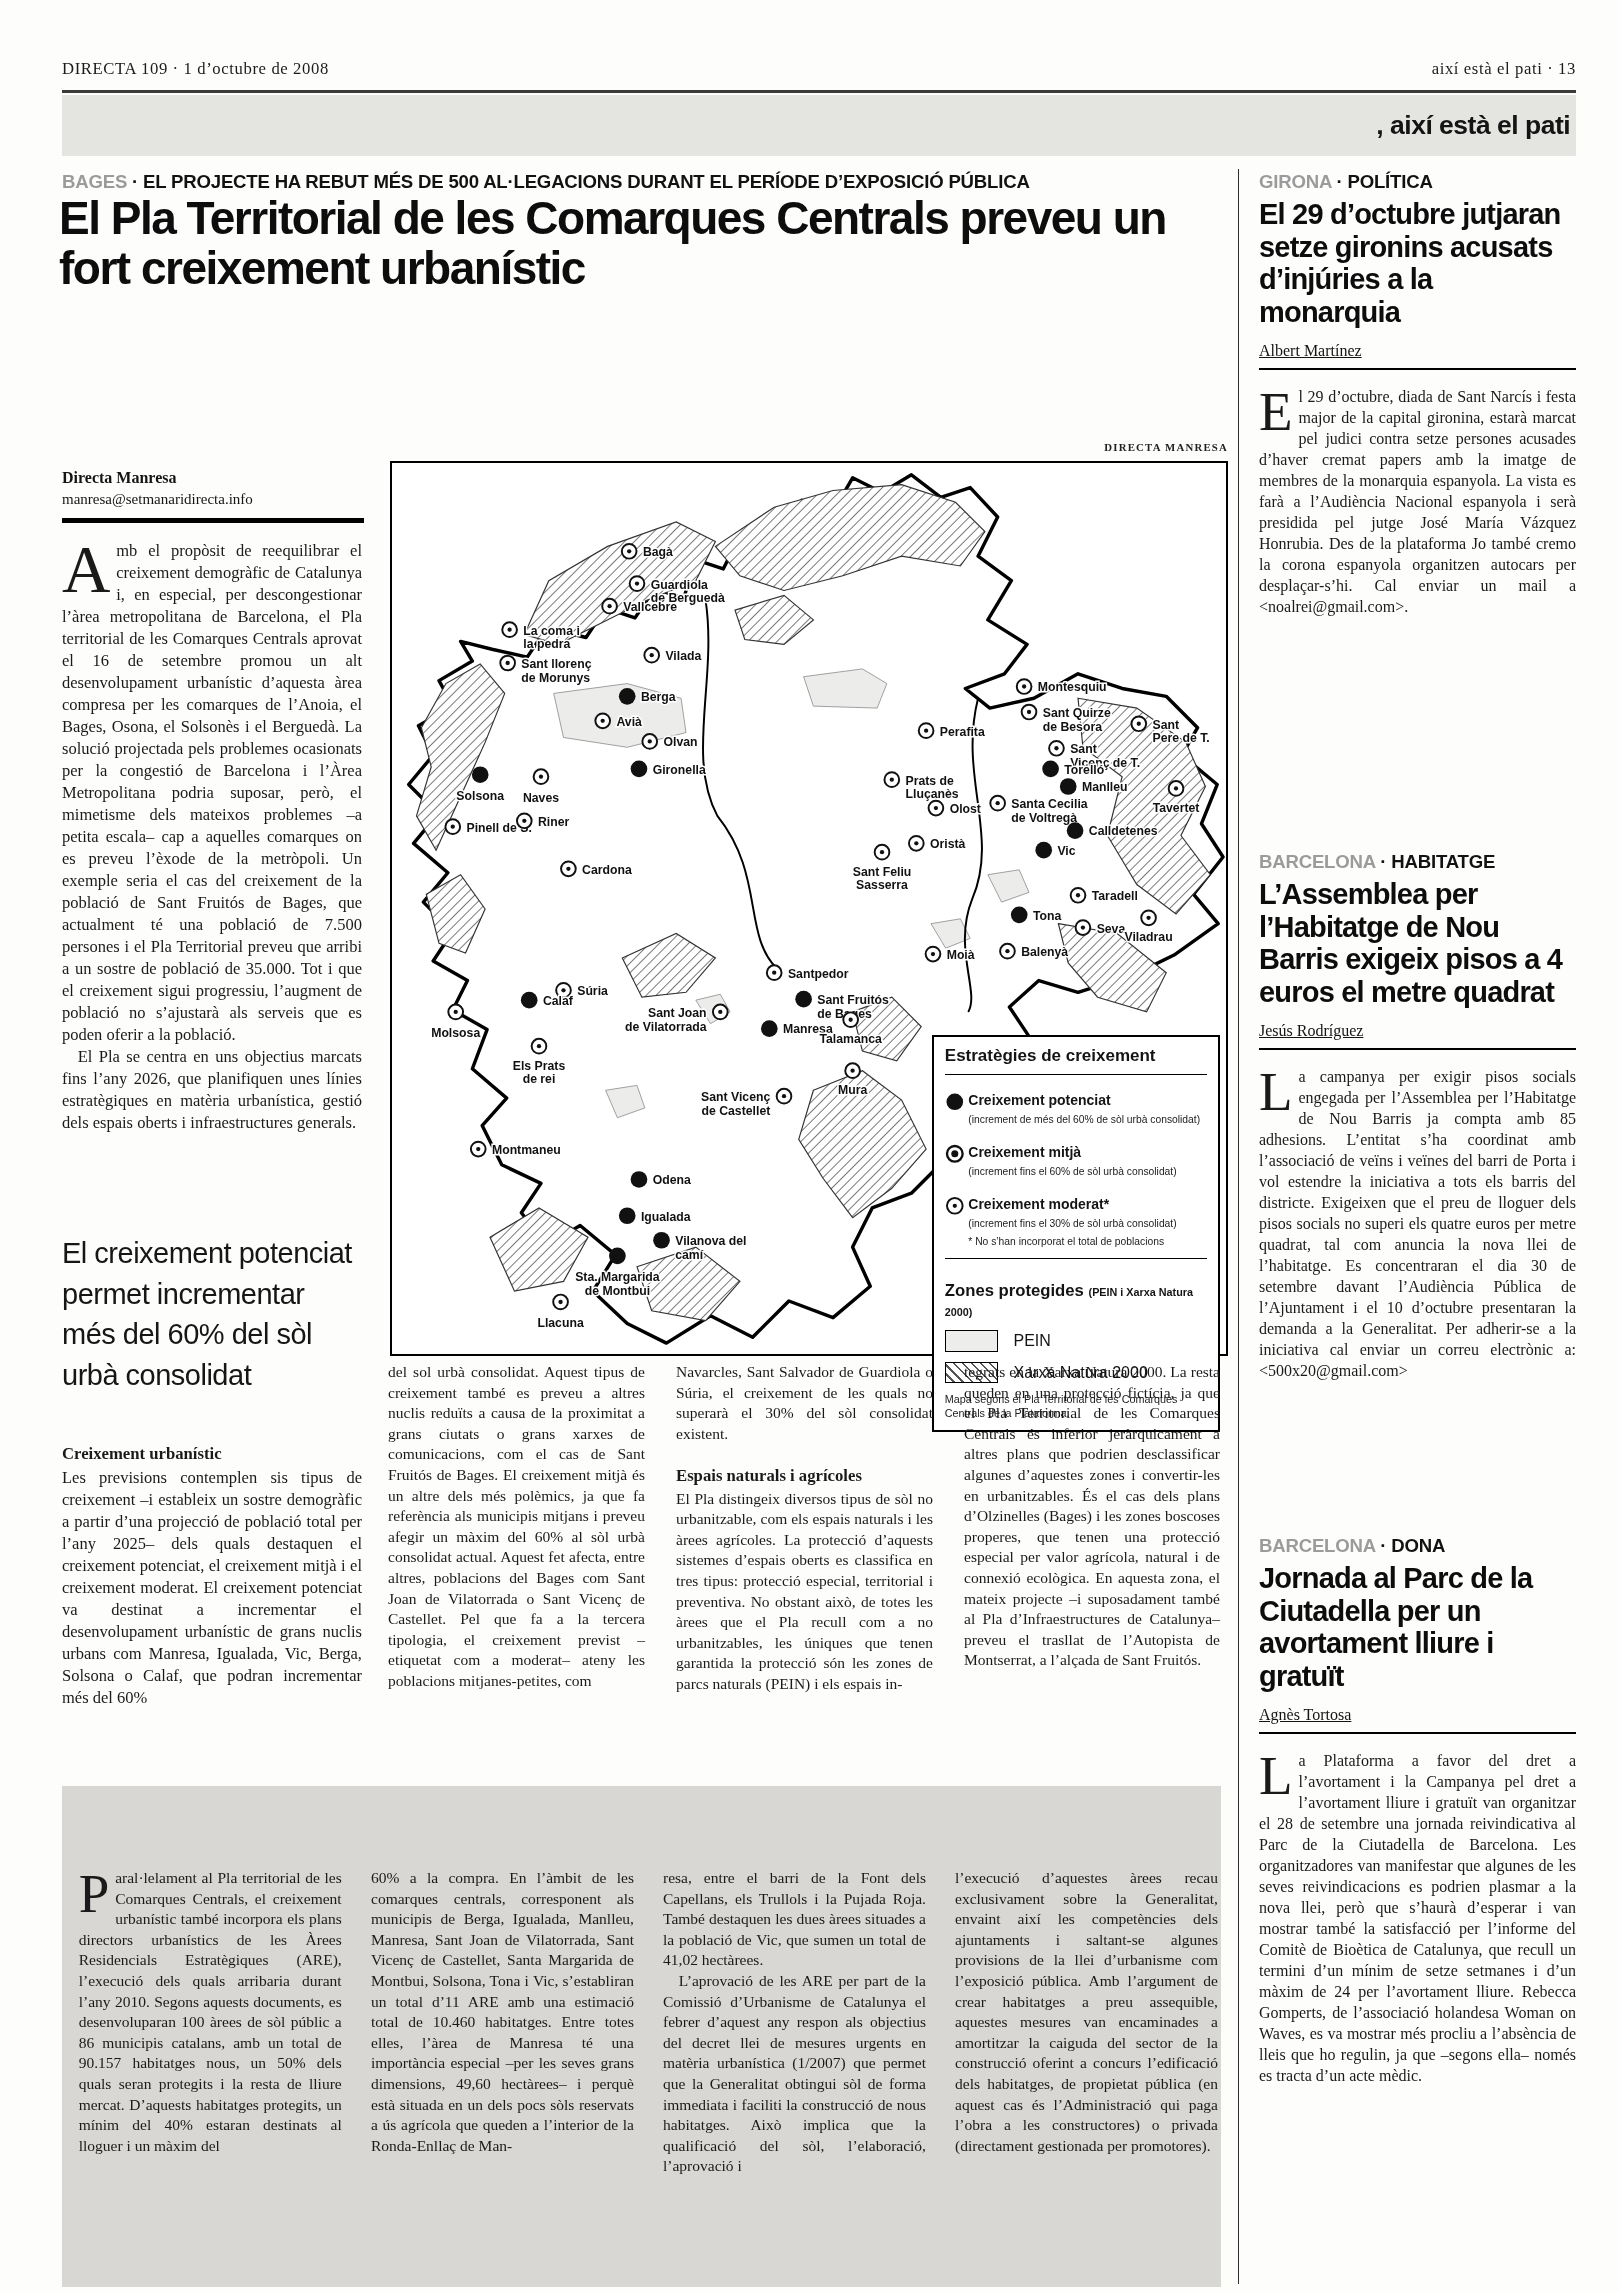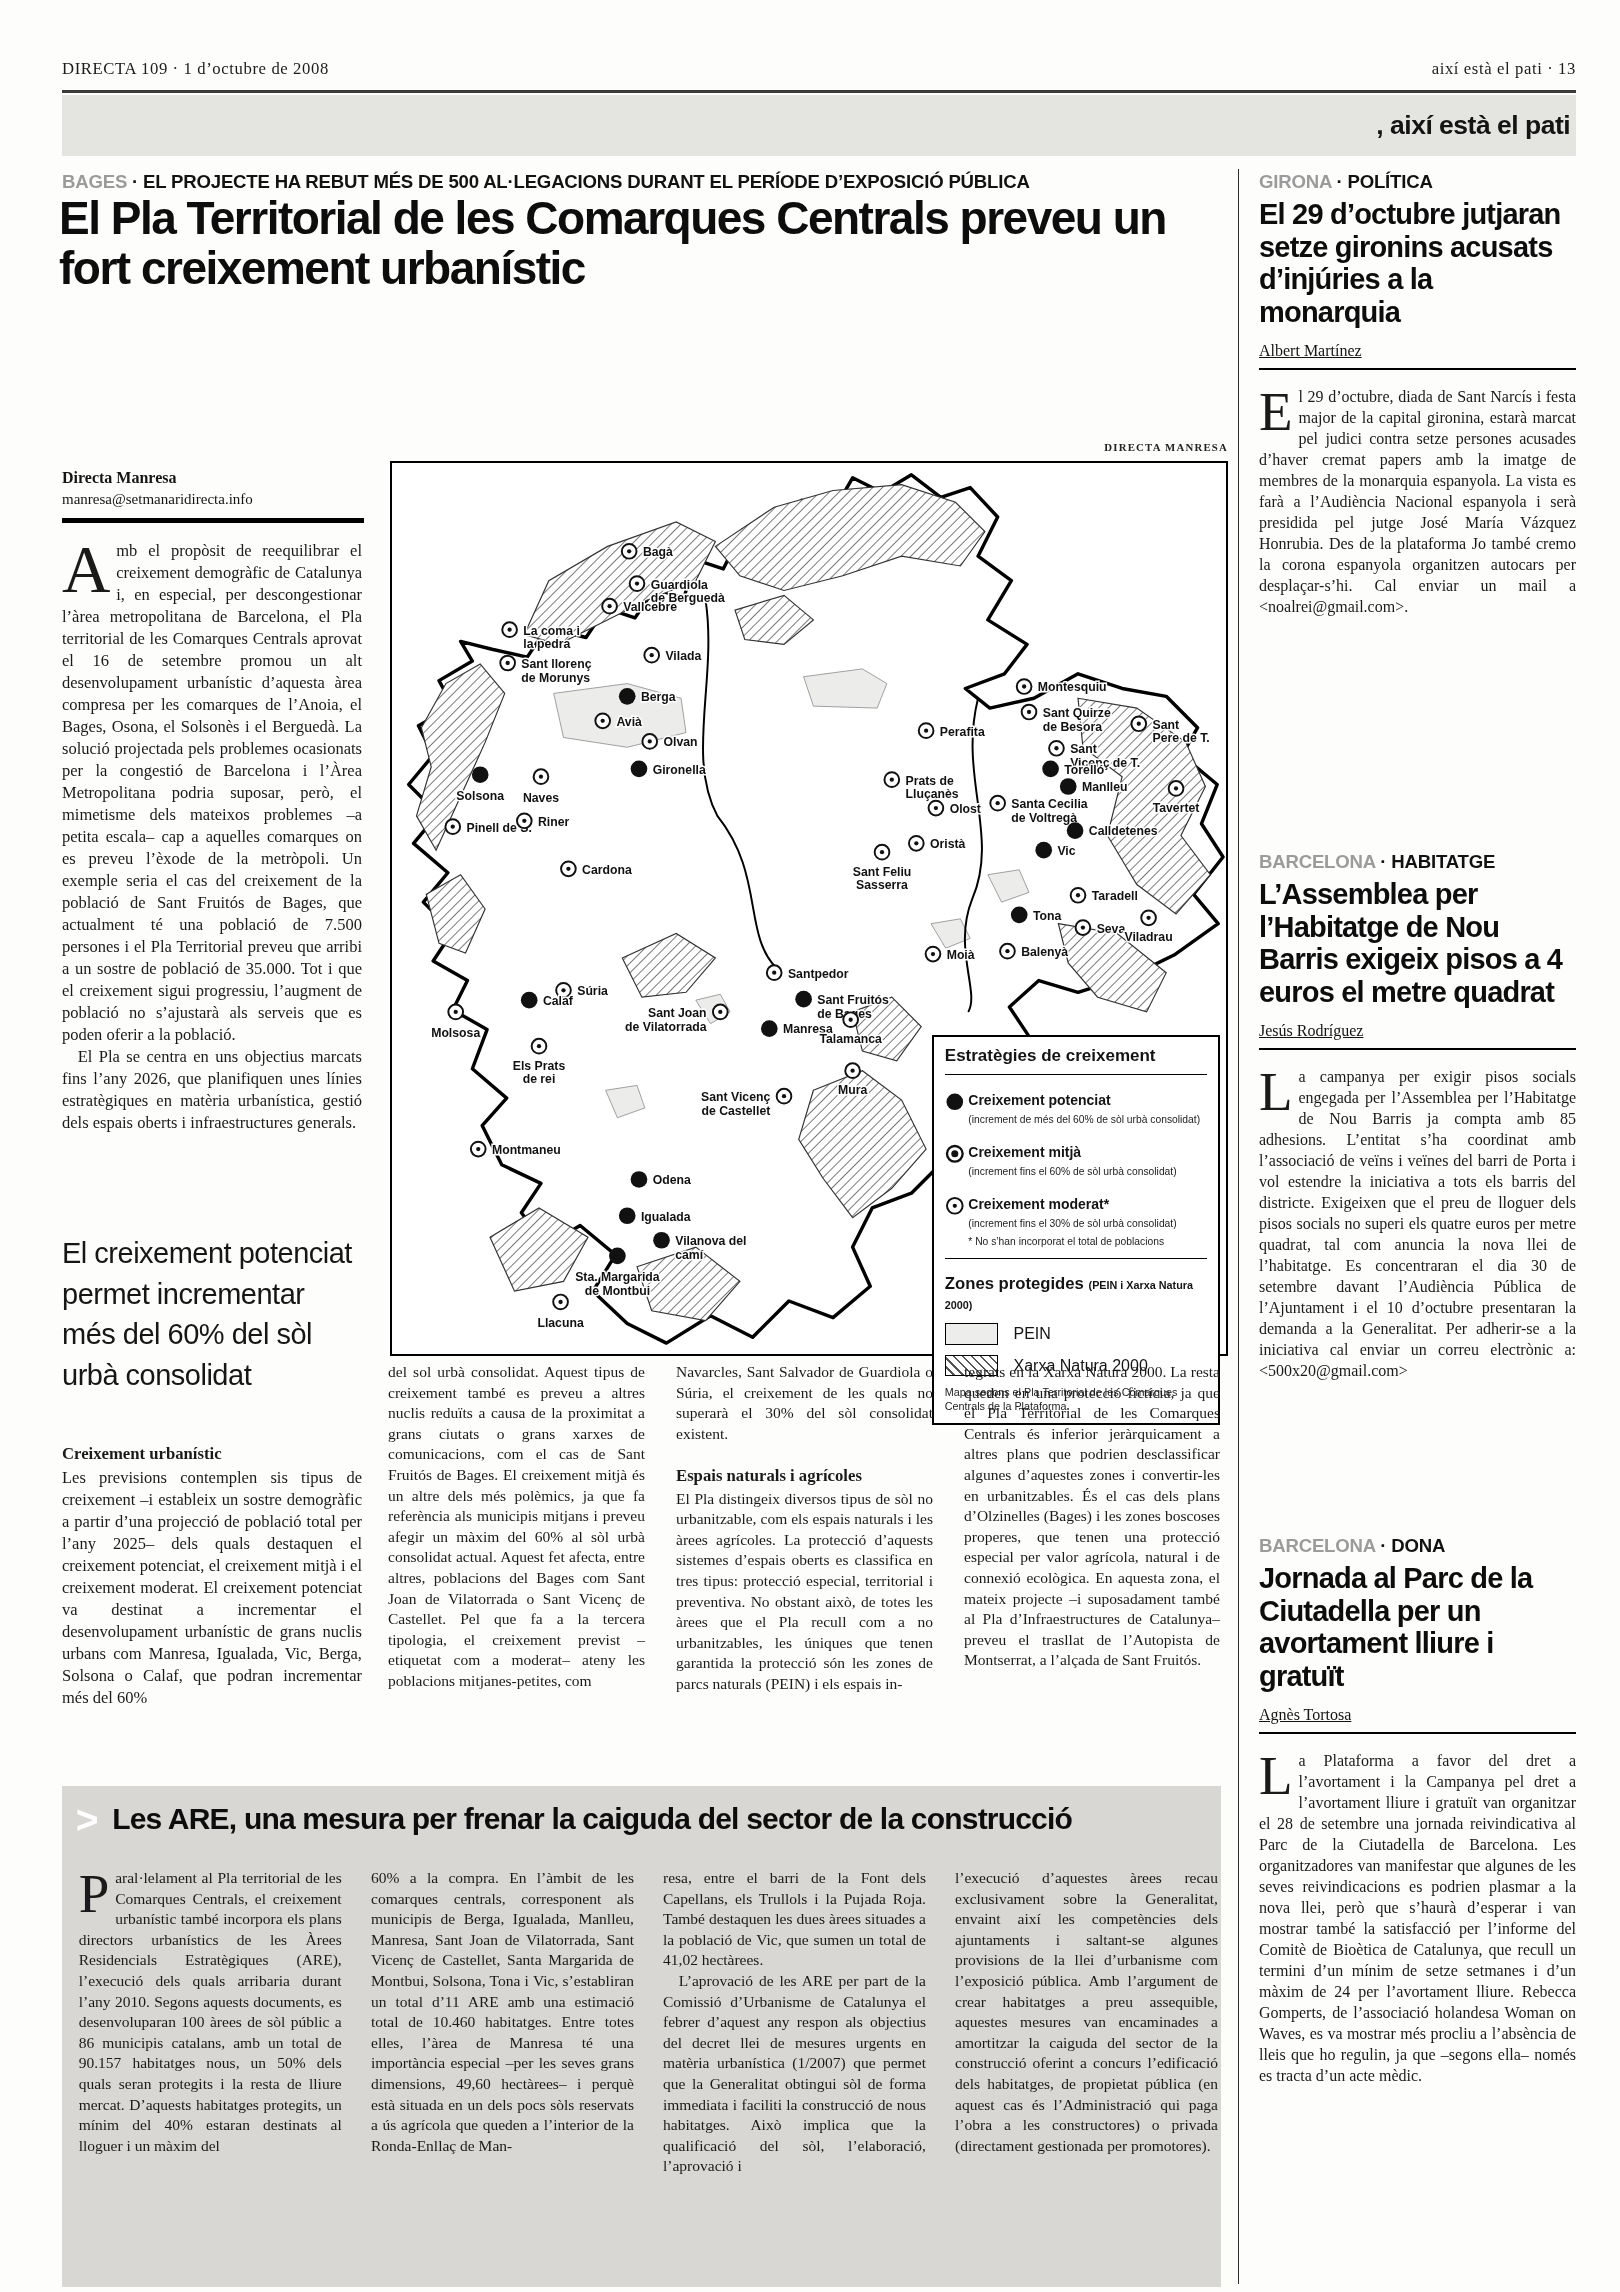--- a/index.html
+++ b/index.html
@@ -33,21 +33,21 @@
   .subhead{font:bold 16.7px/21.6px "Liberation Serif",serif;margin:0 0 2px 0;}
   
   .map-frame{border:2px solid #000;background:#fff;box-sizing:border-box;}
   .legend{position:absolute;left:540px;top:572px;width:288px;background:#fff;border:2px solid #000;box-sizing:border-box;padding:8.8px 10.8px 9.8px 10.8px;font-family:"Liberation Sans",sans-serif;}
   .legend-title{font:bold 17px/19.6px "Liberation Sans",sans-serif;border-bottom:1.5px solid #000;padding-bottom:9px;margin-bottom:8.8px;}
   .legend-item{display:flex;align-items:flex-start;margin-bottom:8.8px;margin-top:16px;}
   .legend-ico{flex:0 0 23.5px;margin-top:1px;}
   .legend-name{font:bold 14px/16.7px "Liberation Sans",sans-serif;}
   .legend-desc{font:400 10.3px/12.7px "Liberation Sans",sans-serif;color:#222;}
   .legend-note-star{font:400 10.3px/12.7px "Liberation Sans",sans-serif;color:#222;}
-  .zones-title{border-top:1.5px solid #000;padding-top:15px;margin-top:3.9px;font:bold 16.7px/19.6px "Liberation Sans",sans-serif;}
+  .zones-title{border-top:1.5px solid #000;padding-top:22px;margin-top:3.9px;font:bold 16.7px/19.6px "Liberation Sans",sans-serif;}
   .zones-sub{font:bold 10.8px/12.7px "Liberation Sans",sans-serif;}
   .zone-row{display:flex;align-items:center;margin-top:9.8px;}
   .swatch{width:53px;height:21.6px;border:1.5px solid #000;box-sizing:border-box;margin-right:15.7px;}
   .swatch-pein{background:#ededeb;}
   .swatch-hatch{background:repeating-linear-gradient(45deg,#fff 0 4.9px,#555 4.9px 6.4px);}
   .zone-label{font:400 16px/17.6px "Liberation Sans",sans-serif;}
   .legend-note{font:400 10.8px/13.7px "Liberation Sans",sans-serif;color:#222;margin-top:9.8px;}
   
   .box{background:#d8d7d3;}
   .box-titlebar{padding:15.7px 0 0 13.7px;white-space:nowrap;}
@@ -457,23 +457,20 @@
 <div class="abs body-col-sm" style="left:676px;top:1362px;width:257px;">
   <p>Navarcles, Sant Salvador de Guardiola o Súria, el creixement de les quals no superarà el 30% del sòl consolidat existent.</p>
   <h3 class="subhead" style="margin-top:20.6px;">Espais naturals i agrícoles</h3>
   <p>El Pla distingeix diversos tipus de sòl no urbanitzable, com els espais naturals i les àrees agrícoles. La protecció d’aquests sistemes d’espais oberts es classifica en tres tipus: protecció especial, territorial i preventiva. No obstant això, de totes les àrees que el Pla recull com a no urbanitzables, les úniques que tenen garantida la protecció són les zones de parcs naturals (PEIN) i els espais in-</p>
 </div>
 <div class="abs body-col-sm" style="left:964px;top:1362px;width:256px;">
   <p>tegrats en la Xarxa Natura 2000. La resta queden en una protecció fictícia, ja que el Pla Territorial de les Comarques Centrals és inferior jeràrquicament a altres plans que podrien desclassificar algunes d’aquestes zones i convertir-les en urbanitzables. És el cas dels plans d’Olzinelles (Bages) i les zones boscoses properes, que tenen una protecció especial per valor agrícola, natural i de connexió ecològica. En aquesta zona, el mateix projecte –i suposadament també al Pla d’Infraestructures de Catalunya– preveu el trasllat de l’Autopista de Montserrat, a l’alçada de Sant Fruitós.</p>
 </div>
 
 <div class="abs box" style="left:62px;top:1786px;width:1159px;height:501px;">
-  <div class="box-titlebar">
-    <span class="box-chev">&gt;</span><span class="box-title">Les ARE, una mesura per frenar la caiguda del sector de la construcció</span>
-  </div>
   <div class="abs body-col-sm" style="left:16.7px;top:82px;width:263px;">
     <p><span class="dropcap-sm">P</span><span>aral·lelament al Pla territorial de les Comarques Centrals, el creixement urbanístic també incorpora els plans directors urbanístics de les Àrees Residencials Estratègiques (ARE), l’execució dels quals arribaria durant l’any 2010. Segons aquests documents, es desenvoluparan 100 àrees de sòl públic a 86 municipis catalans, amb un total de 90.157 habitatges nous, un 50% dels quals seran protegits i la resta de lliure mercat. D’aquests habitatges protegits, un mínim del 40% estaran destinats al lloguer i un màxim del</span></p>
   </div>
   <div class="abs body-col-sm" style="left:309px;top:82px;width:263px;">
     <p>60% a la compra. En l’àmbit de les comarques centrals, corresponent als municipis de Berga, Igualada, Manlleu, Manresa, Sant Joan de Vilatorrada, Sant Vicenç de Castellet, Santa Margarida de Montbui, Solsona, Tona i Vic, s’establiran un total d’11 ARE amb una estimació total de 10.460 habitatges. Entre totes elles, l’àrea de Manresa té una importància especial –per les seves grans dimensions, 49,60 hectàrees– i perquè està situada en un dels pocs sòls reservats a ús agrícola que queden a l’interior de la Ronda-Enllaç de Man-</p>
   </div>
   <div class="abs body-col-sm" style="left:601px;top:82px;width:263px;">
     <p>resa, entre el barri de la Font dels Capellans, els Trullols i la Pujada Roja. També destaquen les dues àrees situades a la població de Vic, que sumen un total de 41,02 hectàrees.</p>
     <p class="p-indent">L’aprovació de les ARE per part de la Comissió d’Urbanisme de Catalunya el febrer d’aquest any respon als objectius del decret llei de mesures urgents en matèria urbanística (1/2007) que permet que la Generalitat obtingui sòl de forma immediata i faciliti la construcció de nous habitatges. Això implica que la qualificació del sòl, l’elaboració, l’aprovació i</p>
   </div>

